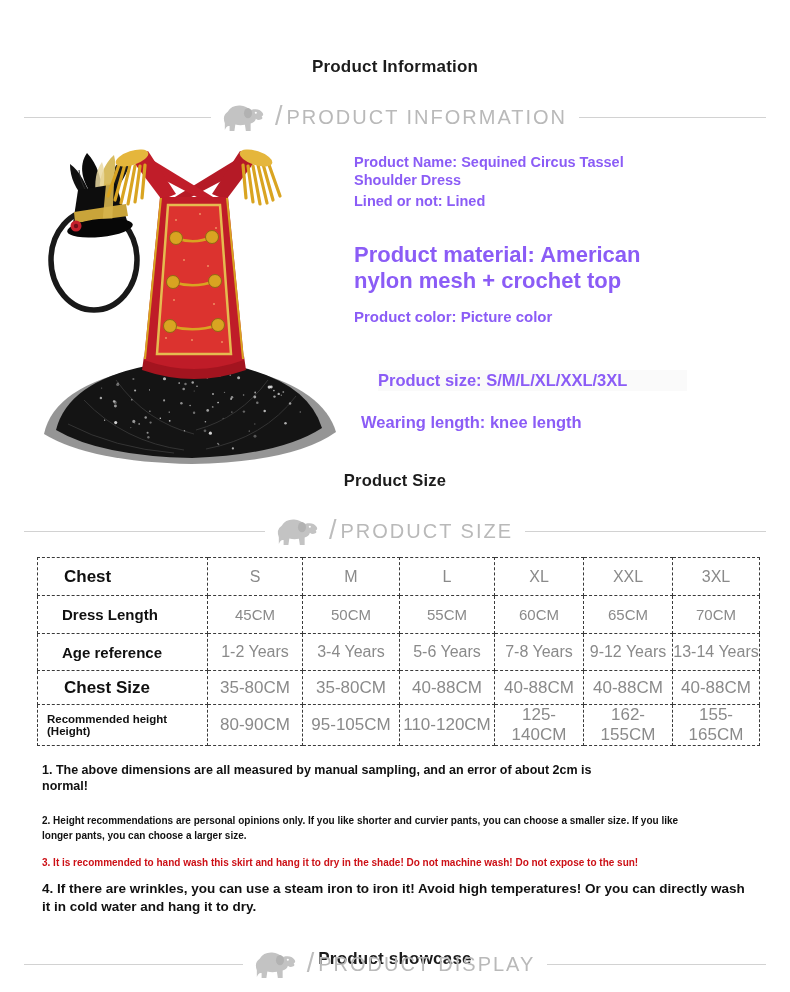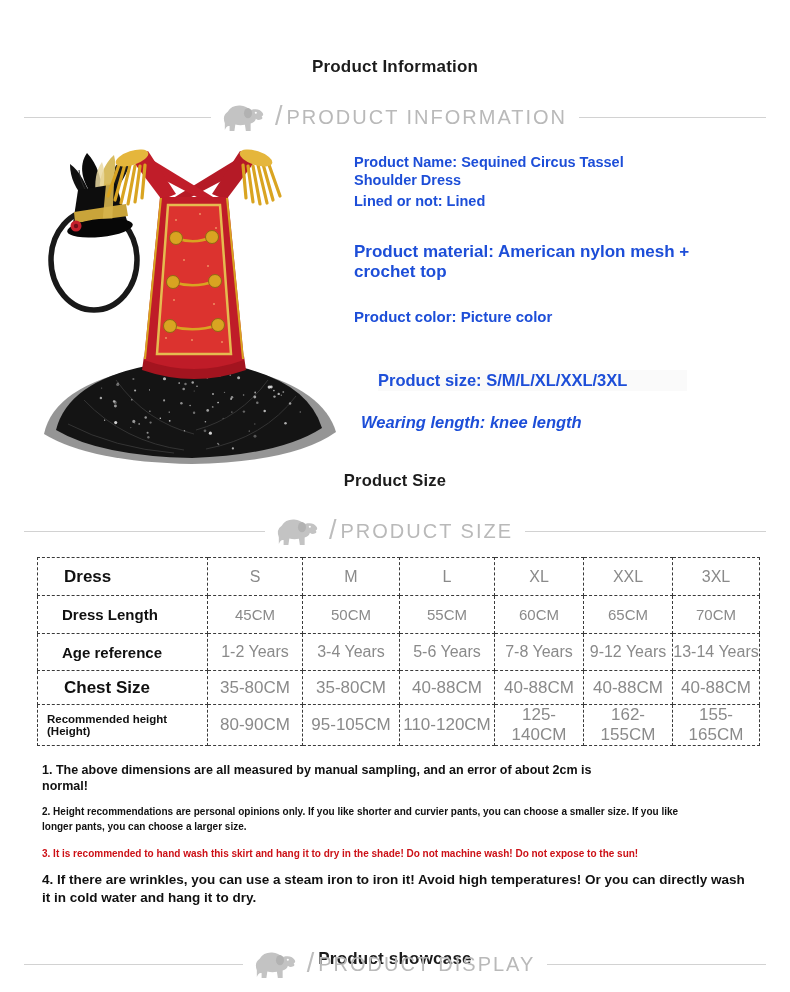--- a/index.html
+++ b/index.html
@@ -32,48 +32,48 @@
   .banner .blabel {
     font-size:20px; color:#b9b9b9; letter-spacing:2px; margin-right:12px;
     white-space:nowrap;
   }
 
   
   .photo { position:absolute; left:22px; top:142px; width:322px; height:325px; }
 
   
   .details { position:absolute; left:352px; top:140px; width:430px; height:320px; }
-  .detail { position:absolute; left:0; font-weight:bold; color:#1d4ed8; line-height:1.25; }
+  .detail { position:absolute; left:0; font-weight:bold; color:#8b5cf6; line-height:1.25; }
   #d0 { top:13px;  font-size:14.5px; width:335px; }
   #d1 { top:52px;  font-size:14.5px; }
-  #d2 { top:102px; font-size:17px;   width:350px; line-height:1.2; }
+  #d2 { top:102px; font-size:22px;   width:350px; line-height:1.2; }
   #d3 { top:168px; font-size:15px; }
   #d4 { top:230px; font-size:16.5px; background:#fafafa; padding-right:60px;margin-left:24px; }
-  #d5 { top:272px; left:7px; font-size:16.5px;font-style:italic; }
+  #d5 { top:272px; left:7px; font-size:16.5px; }
 
   
   .size-table {
     position:absolute; left:35px; top:557px; width:722px;
     border-collapse:collapse; table-layout:fixed;
   }
   .size-table td { border:1.5px dashed #3a3a3a; overflow:hidden; }
   .lab { font-weight:bold; color:#101010; text-align:left; padding-left:24px; }
   .dat { color:#8a8a8a; text-align:center; font-weight:normal; }
   .tr-head { height:38px; } .tr-head .lab { font-size:17px; padding-left:26px; }
   .tr-head .dat { font-size:16px; }
   .tr-r0 { height:38px; } .tr-r0 .lab { font-size:15px; } .tr-r0 .dat { font-size:15px; }
   .tr-r1 { height:37px; } .tr-r1 .lab { font-size:15px; } .tr-r1 .dat { font-size:16px; }
   .tr-r2 { height:34px; } .tr-r2 .lab { font-size:17px; padding-left:26px; } .tr-r2 .dat { font-size:17px; }
   .tr-r3 { height:41px; } .tr-r3 .lab { font-size:11.5px; padding-left:9px; } .tr-r3 .dat { font-size:17px; }
 
   
   .notes { position:absolute; left:40px; top:762px; width:716px; color:#111; }
   .note { font-weight:bold; }
   #n0 { font-size:12.5px; width:560px; line-height:1.3; }
-  #n1 { font-size:10px;  width:655px; line-height:1.5; margin-top:9px; }
+  #n1 { font-size:10px;  width:655px; line-height:1.5; margin-top:18px; }
   #n2 { font-size:10px;  margin-top:14px; color:#cc1016; }
   #n3 { font-size:13.5px; width:712px; line-height:1.35; margin-top:12px; }
 </style>
 </head>
 <body>
 
 <svg width="0" height="0" style="position:absolute" aria-hidden="true">
   <defs>
     <g id="eleph-shape" fill="#c3c3c3">
       <path d="M4 30 L4 23 Q1 15 7 11 Q11 4 20 4.5 Q27 5 30.5 9.5 L34 8.5 Q40 7.5 43 11.5 Q45.5 14.5 42.5 16 Q44.5 18 41.5 19.2 Q38.5 20.2 36.5 18.2 Q35.5 22 31 23.2 L31 31 L26 31 L25 24.5 Q20 25.6 15 24.3 L14 31 L9 31 L9 26 Q6 25 4 30 Z"></path>
@@ -292,21 +292,21 @@
       <col style="width:170px">
         <col style="width:95px">
         <col style="width:97px">
       <col style="width:95px">
         <col style="width:89px">
         <col style="width:89px">
         <col style="width:87px">
     </colgroup>
     <tbody>
       <tr class="tr-head">
-        <td class="lab">Dress</td>
+        <td class="lab">Chest</td>
         <td class="dat">S</td>
         <td class="dat">M</td>
         <td class="dat">L</td>
         <td class="dat">XL</td>
         <td class="dat">XXL</td>
         <td class="dat">3XL</td>
       </tr>
       <tr class="tr-r0">
         <td class="lab">Dress Length</td>
         <td class="dat">45CM</td>

